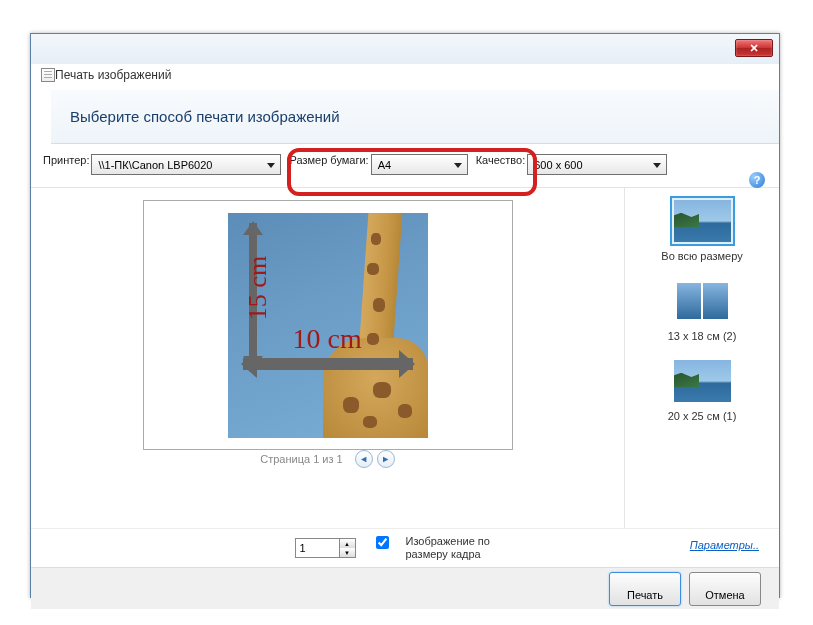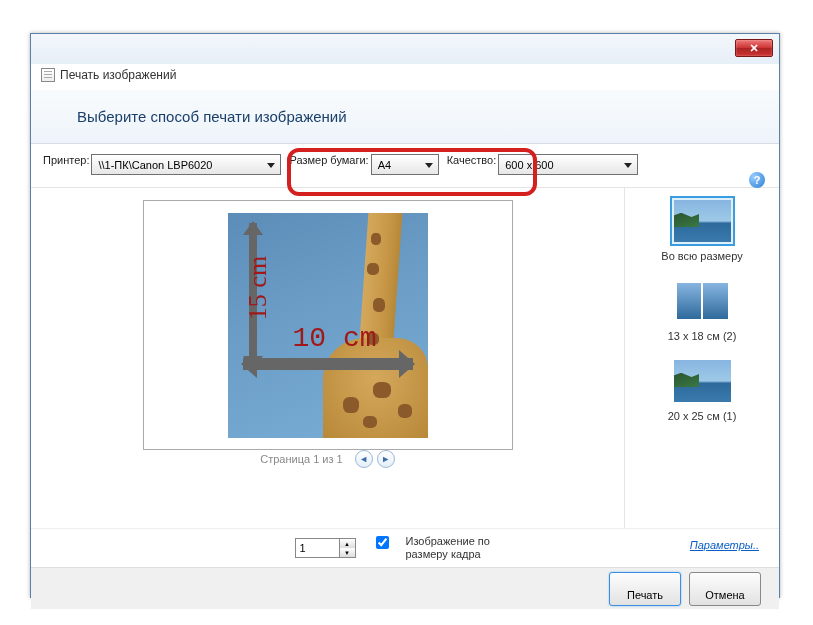--- a/index.html
+++ b/index.html
@@ -1,51 +1,51 @@
 <!DOCTYPE html>
 <html><head>
 <meta charset="utf-8">
 <style>
 * { box-sizing: border-box; margin: 0; padding: 0; font-family: "Segoe UI", Tahoma, sans-serif; }
 body { background: #fff; width: 813px; height: 625px; overflow: hidden; }
 .window { position: absolute; left: 30px; top: 33px; width: 750px; height: 565px; border: 1px solid #5a7fa8; background: #fff; box-shadow: 0 0 4px rgba(0,0,0,0.3); }
 .titlebar { height: 30px; background: linear-gradient(#f3f7fb, #e6eef7); position: relative; }
 .titlebar-close { position: absolute; right: 6px; top: 5px; width: 38px; height: 18px; background: linear-gradient(#e77, #c33 50%, #a22 50%, #c33); border: 1px solid #7a1818; border-radius: 2px; display: flex; align-items: center; justify-content: center; color: #fff; font-size: 11px; font-weight: bold; cursor: pointer; box-shadow: 0 0 2px rgba(255,255,255,0.5) inset; }
-.title-row { padding: 4px 10px 8px 10px; font-size: 12px; color: #333; display: flex; align-items: center; gap: 5px; }
+.title-row { padding: 4px 10px 8px 10px; font-size: 12px; color: #333; display: flex; align-items: center; }
 .title-icon { width: 14px; height: 14px; border: 1px solid #888; background: linear-gradient(#fff, #eee); position: relative; }
 .title-icon::after { content: ''; position: absolute; left: 2px; top: 2px; right: 2px; bottom: 2px; background: repeating-linear-gradient(#aaa 0 1px, transparent 1px 3px); }
-.heading { padding: 18px 46px; font-size: 15px; color: #1a3f6b; background: linear-gradient(#f8fbfd, #eef4fa); border-bottom: 1px solid #d5dde5; }
+.heading { padding: 18px 19px; font-size: 15px; color: #1a3f6b; background: linear-gradient(#f8fbfd, #eef4fa); border-bottom: 1px solid #d5dde5; margin-left: 20px; }
 .options-bar { padding: 10px 12px 12px 12px; display: flex; align-items: flex-end; gap: 8px; border-bottom: 1px solid #e4e4e4; position: relative; }
 .opt-group { display: flex; flex-direction: row; gap: 2px; }
 .opt-label { font-size: 11px; color: #222; }
 .combo { height: 21px; border: 1px solid #707070; background: linear-gradient(#fff, #e7e7e7); font-size: 11px; padding: 0 18px 0 6px; position: relative; display: flex; align-items: center; cursor: pointer; }
 .combo::after { content: ''; position: absolute; right: 5px; top: 8px; width: 0; height: 0; border-left: 4px solid transparent; border-right: 4px solid transparent; border-top: 5px solid #222; }
 .combo-printer { width: 190px; }
-.combo-paper { width: 68px; }
+.combo-paper { width: 97px; }
 .combo-quality { width: 140px; }
 .highlight-box { position: absolute; left: 256px; top: 4px; width: 250px; height: 48px; border: 4px solid #d4201f; border-radius: 12px; pointer-events: none; }
 .help-icon { position: absolute; right: 14px; top: 28px; width: 16px; height: 16px; border-radius: 50%; background: radial-gradient(circle at 30% 30%, #9cf, #2a7dd4); display: flex; align-items: center; justify-content: center; color: #fff; font-size: 11px; font-weight: bold; cursor: pointer; }
 .content { display: flex; height: 340px; }
 .preview-area { flex: 1; padding: 12px 24px 0 24px; display: flex; flex-direction: column; align-items: center; }
 .preview-box { width: 370px; height: 250px; border: 1px solid #aaa; background: #fff; display: flex; align-items: center; justify-content: center; }
 .preview-img { width: 200px; height: 225px; background: linear-gradient(160deg, #5c8db8 0%, #6a9cc6 40%, #7aaed6 100%); position: relative; overflow: hidden; }
 .giraffe { position: absolute; right: 0; top: 0; width: 105px; height: 100%; }
 .g-neck { position: absolute; left: 40px; top: 0; width: 34px; height: 155px; background: linear-gradient(90deg, #d4a85c 0%, #c89848 60%, #b58838 100%); transform: skewX(-4deg); }
 .g-body { position: absolute; left: 0; bottom: 0; width: 105px; height: 100px; background: radial-gradient(ellipse at 50% 40%, #d4a85c, #b88838); border-radius: 40% 30% 0 0; }
 .g-spot { position: absolute; background: #8a5a2a; border-radius: 40%; }
 .vert-dim { position: absolute; left: 10px; top: 10px; height: 145px; width: 30px; }
 .vert-arrow { position: absolute; left: 11px; top: 0; width: 8px; height: 100%; background: #666; }
 .vert-arrow::before { content: ''; position: absolute; left: -6px; top: -2px; width: 0; height: 0; border-left: 10px solid transparent; border-right: 10px solid transparent; border-bottom: 14px solid #666; }
 .vert-arrow::after { content: ''; position: absolute; left: -6px; bottom: -2px; width: 0; height: 0; border-left: 10px solid transparent; border-right: 10px solid transparent; border-top: 14px solid #666; }
 .vert-text { position: absolute; left: -12px; top: 50px; transform: rotate(-90deg); color: #a01818; font-size: 26px; font-family: Georgia, serif; white-space: nowrap; }
 .horiz-dim { position: absolute; left: 15px; top: 130px; width: 170px; height: 40px; }
 .horiz-arrow { position: absolute; left: 0; top: 15px; width: 100%; height: 12px; background: #666; }
 .horiz-arrow::before { content: ''; position: absolute; left: -2px; top: -8px; width: 0; height: 0; border-top: 14px solid transparent; border-bottom: 14px solid transparent; border-right: 16px solid #666; }
 .horiz-arrow::after { content: ''; position: absolute; right: -2px; top: -8px; width: 0; height: 0; border-top: 14px solid transparent; border-bottom: 14px solid transparent; border-left: 16px solid #666; }
-.horiz-text { position: absolute; left: 50px; top: -20px; color: #a01818; font-size: 28px; font-family: Liberation Mono, monospace; white-space: nowrap; }
+.horiz-text { position: absolute; left: 50px; top: -20px; color: #a01818; font-size: 28px; font-family: Liberation Serif, serif; white-space: nowrap; }
 .pager-row { margin-top: 0; display: flex; align-items: center; gap: 12px; }
 .pager-text { font-size: 11px; color: #888; }
 .pager-btns { display: flex; gap: 4px; }
 .pager-btn { width: 18px; height: 18px; border-radius: 50%; border: 1px solid #9bb8d6; background: linear-gradient(#fff, #e4eef8); display: flex; align-items: center; justify-content: center; font-size: 9px; color: #3a6da8; cursor: pointer; }
 .layouts { width: 155px; border-left: 1px solid #e4e4e4; overflow-y: auto; padding: 8px 10px 0 10px; }
 .layout-item { display: flex; flex-direction: column; align-items: center; margin-bottom: 14px; cursor: pointer; }
 .layout-thumb { width: 65px; height: 50px; border: 2px solid #fff; background: #fff; padding: 2px; position: relative; }
 .layout-item.selected .layout-thumb { border: 2px solid #3a9de0; background: #dff0fb; }
 .thumb-img { width: 100%; height: 100%; background: linear-gradient(180deg, #87b5e0 0%, #9ec9e8 50%, #2e6a9c 55%, #3a7aad 100%); position: relative; }
 .thumb-img::after { content:''; position:absolute; left:0; bottom:35%; width:45%; height:35%; background: linear-gradient(160deg, #2a5530 0%, #3a7845 100%); clip-path: polygon(0 100%, 0 20%, 30% 0, 70% 30%, 100% 10%, 100% 100%); }

